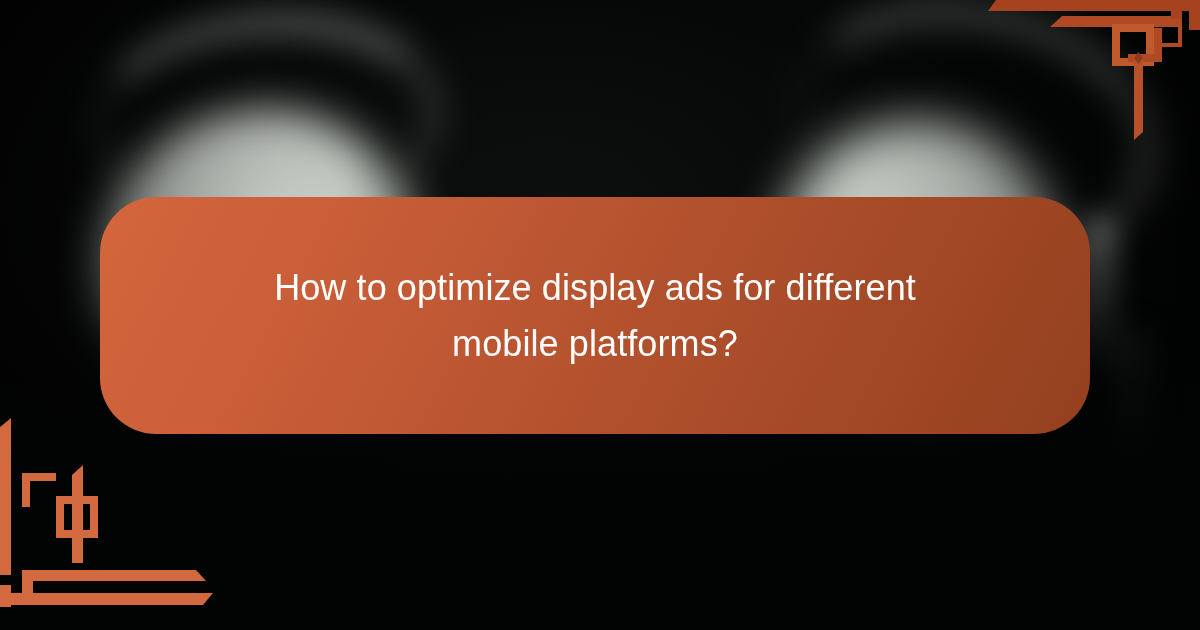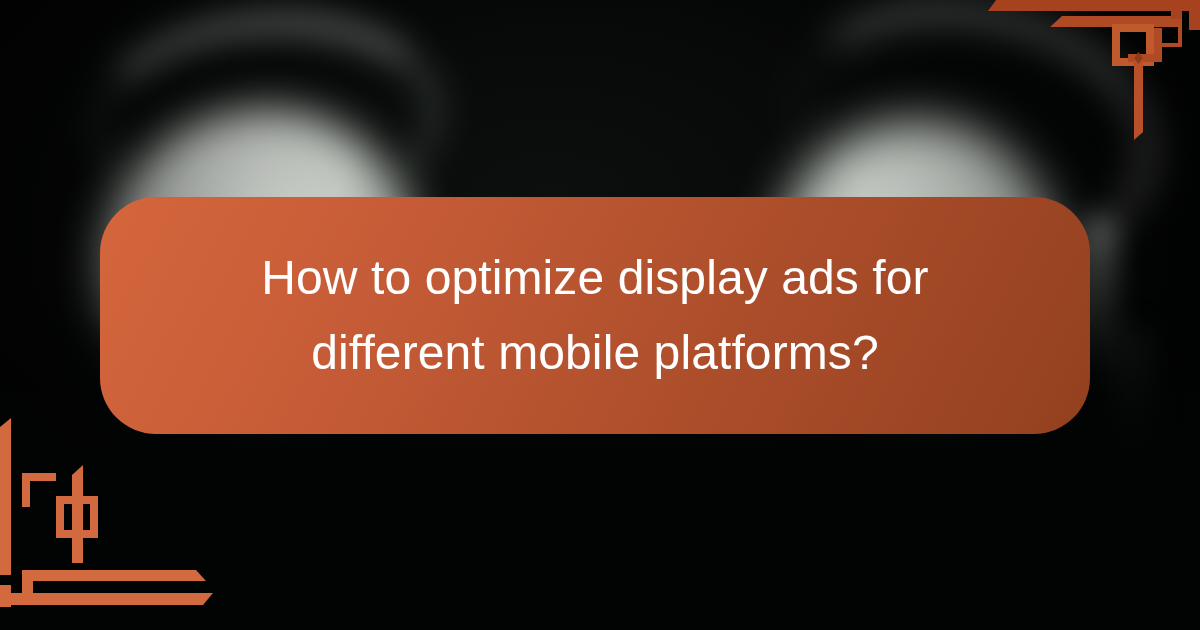--- a/index.html
+++ b/index.html
@@ -146,21 +146,21 @@
     display: flex;
     align-items: center;
     justify-content: center;
     box-sizing: border-box;
     padding: 0 72px;
   }
 
   .headline-text {
     color: #ffffff;
     font-family: "Liberation Sans", sans-serif;
-    font-size: 48px;
+    font-size: 36px;
     line-height: 1.55;
     font-weight: 400;
     text-align: center;
     letter-spacing: 0.1px;
     max-width: 700px;
   }
 </style>
 </head>
 <body>
 

